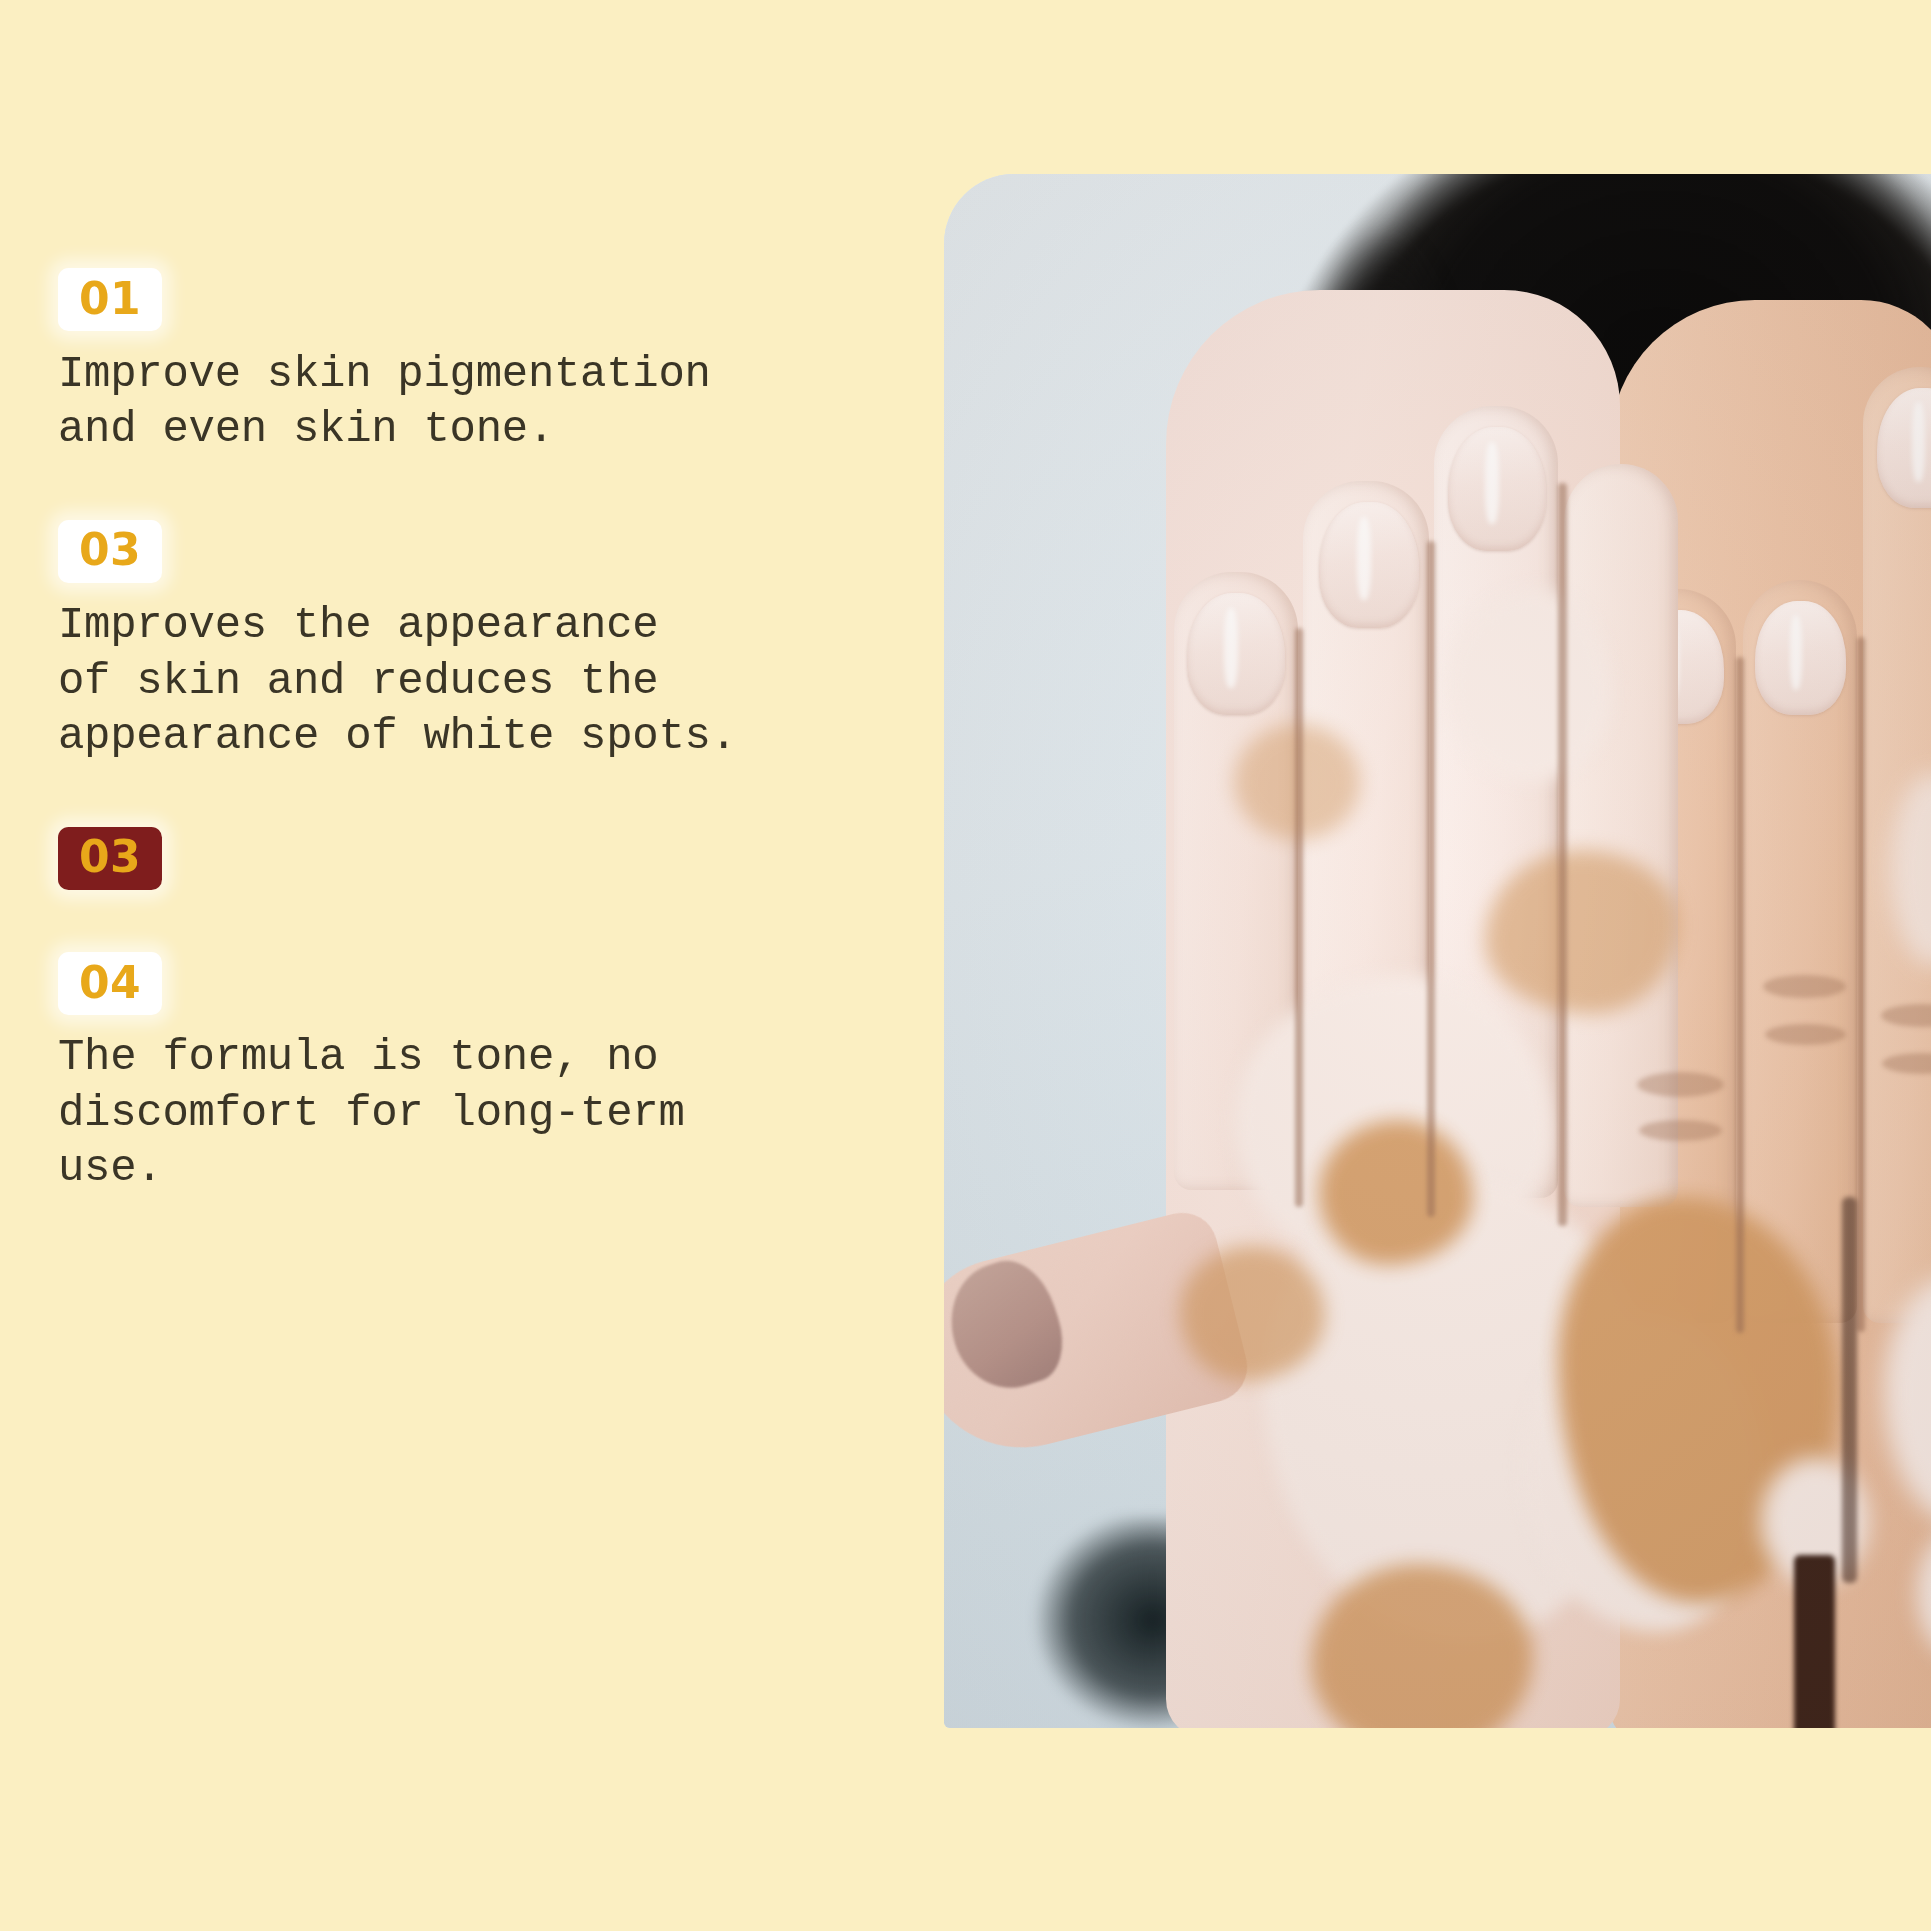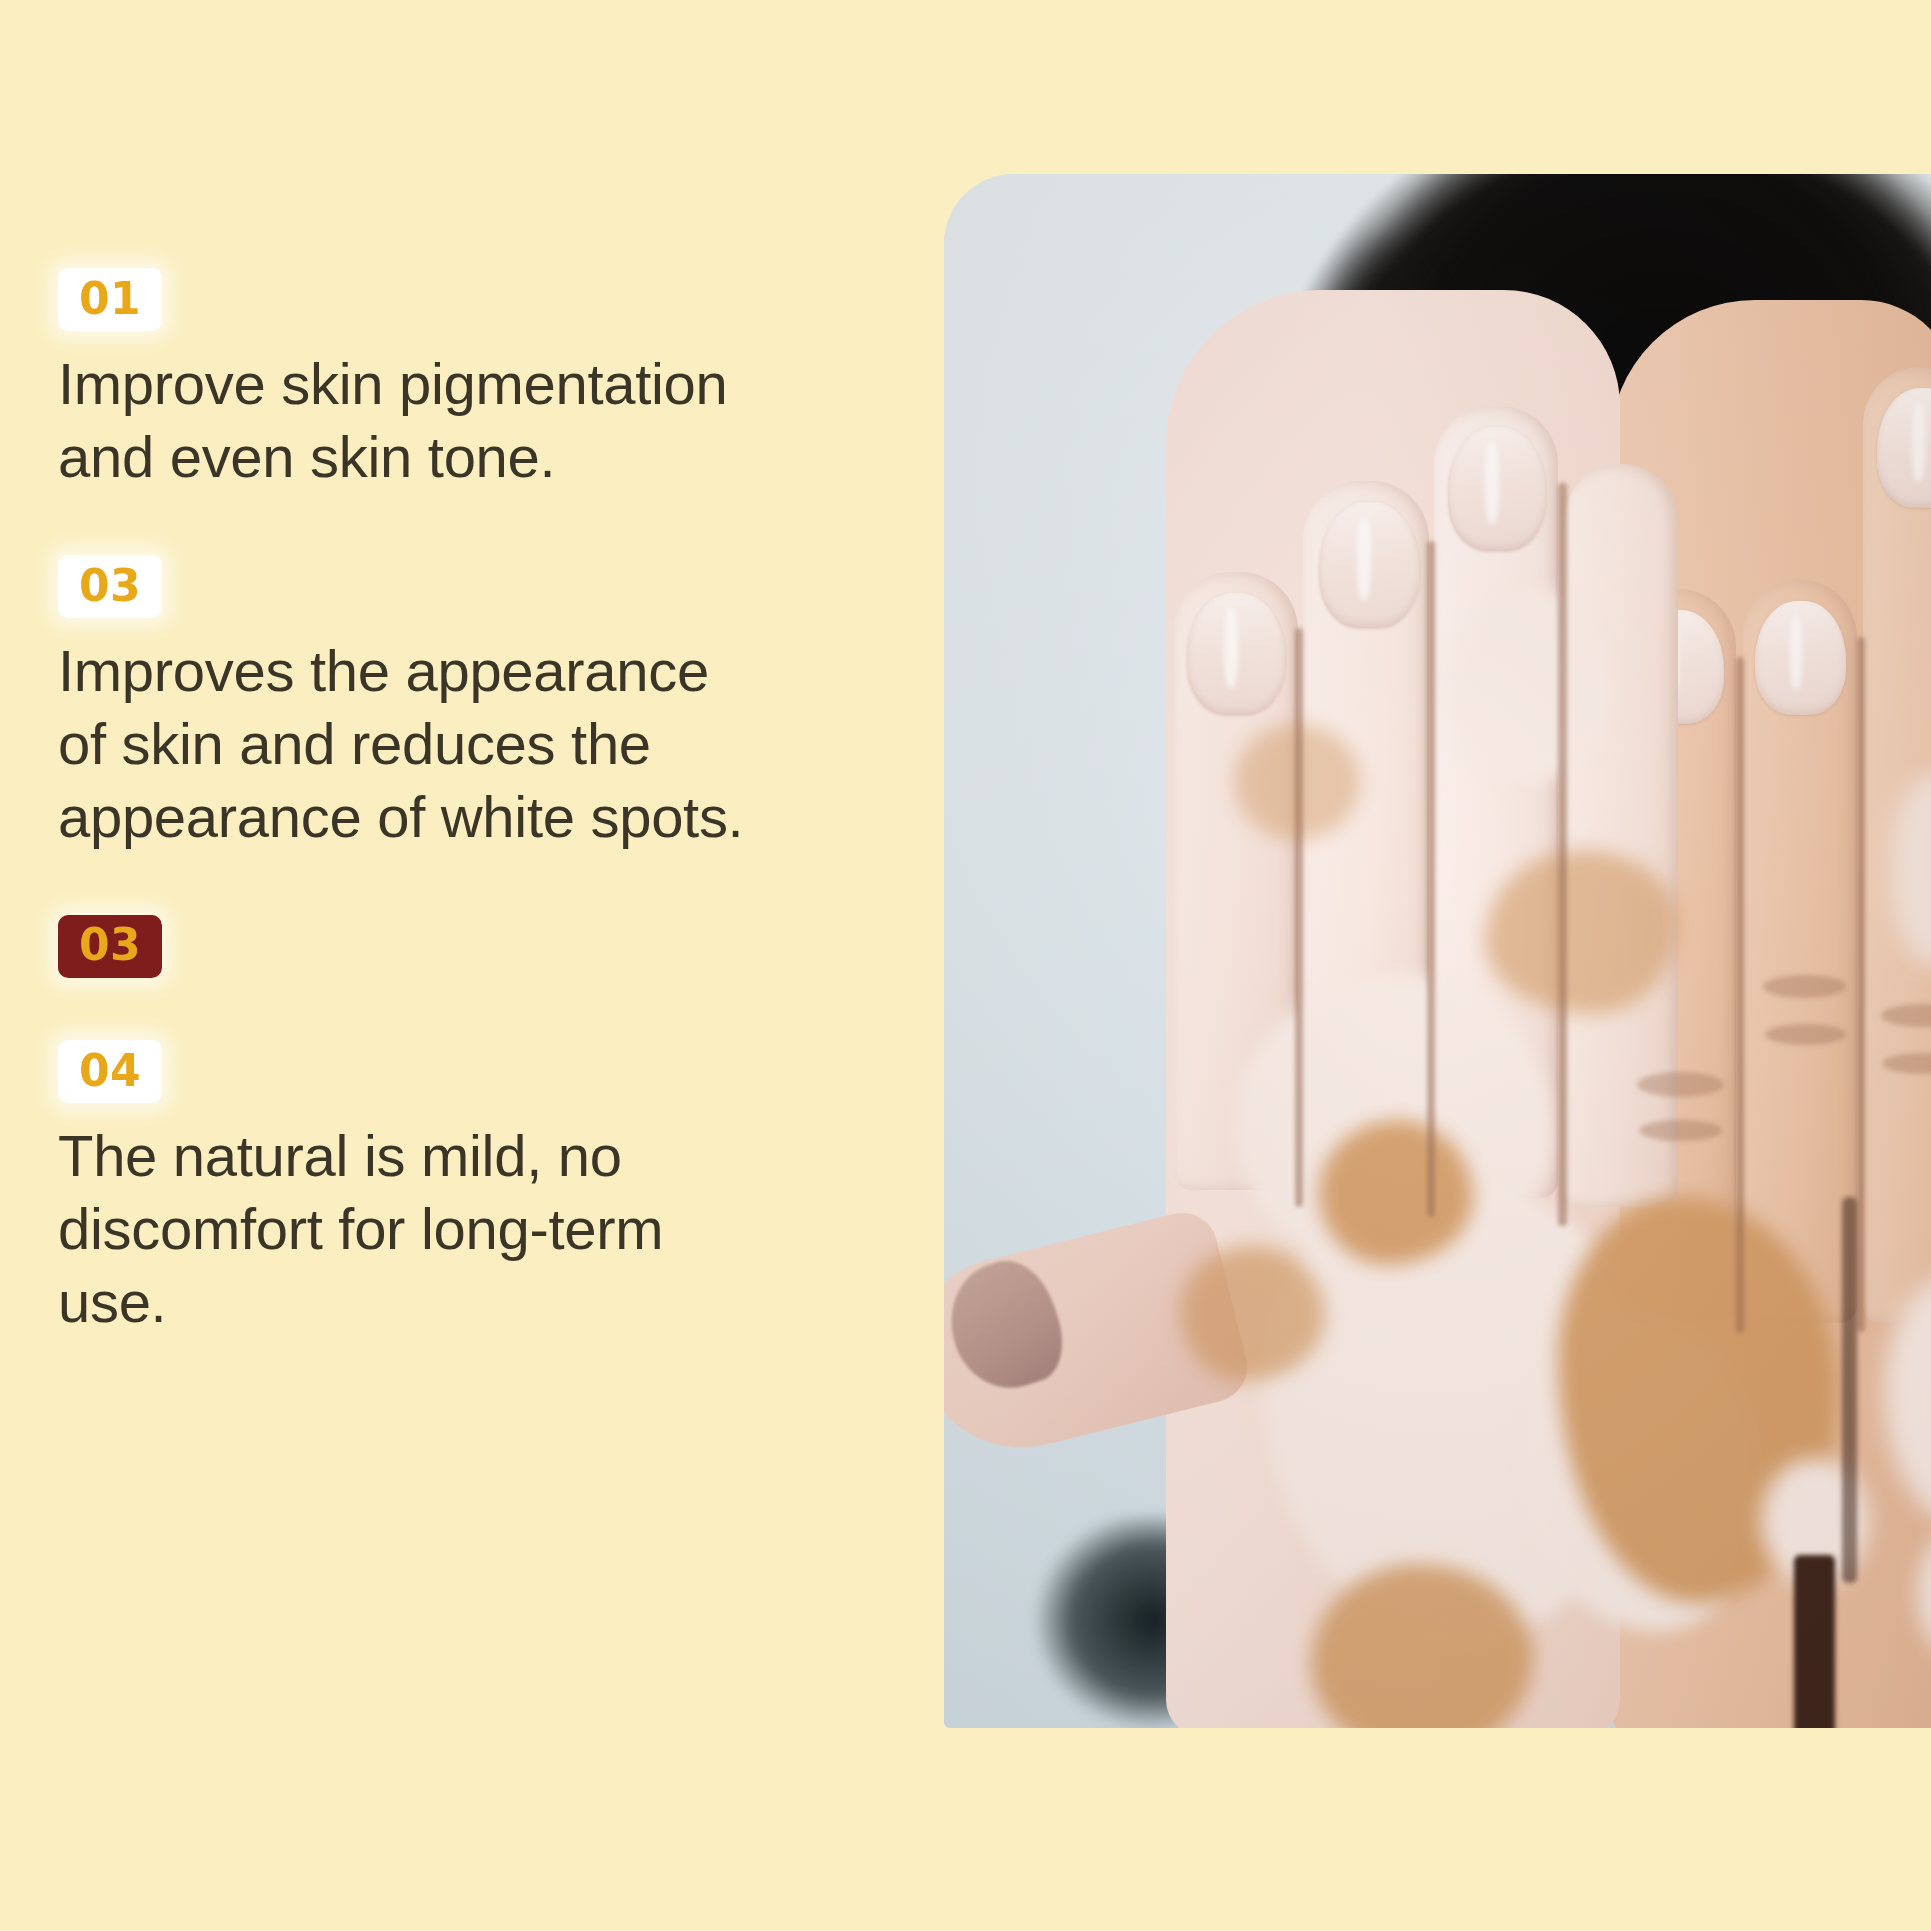--- a/index.html
+++ b/index.html
@@ -44,24 +44,24 @@
     font-weight: bold;
     line-height: 1;
     color: #e8a81a;
     letter-spacing: 0.5px;
     font-family: "DejaVu Sans", sans-serif;
     box-shadow: 0 0 15.4px 9.7px rgba(255,255,255,0.55);
   }
 
   .benefit-text {
     margin-top: 15.4px;
-    font-size: 58px;
+    font-size: 44px;
     line-height: 1.26;
     color: #3a3526;
-    font-family: Liberation Sans, sans-serif;
+    font-family: Liberation Mono, monospace;
     font-weight: 400;
     letter-spacing: -0.3px;
     max-width: 772px;
     white-space: pre-line;
   }
 
   
   #photo-panel {
     position: absolute;
     left: 944px;
@@ -265,21 +265,21 @@
 of skin and reduces the
 appearance of white spots.</div>
     </div>
 
     <div class="benefit">
       <div class="badge" style="background: #7f1d1d; color: rgb(232, 168, 26);">03</div>
     </div>
 
     <div class="benefit">
       <div class="badge" style="background: rgb(255, 255, 255); color: rgb(232, 168, 26);">04</div>
-      <div class="benefit-text" style="color: rgb(58, 53, 38);">The natural is mild, no
+      <div class="benefit-text" style="color: rgb(58, 53, 38);">The formula is tone, no
 discomfort for long-term
 use.</div>
     </div>
 
   </div>
 
   <div id="photo-panel">
 
     <div class="backdrop"></div>
     <div class="hair"></div>

